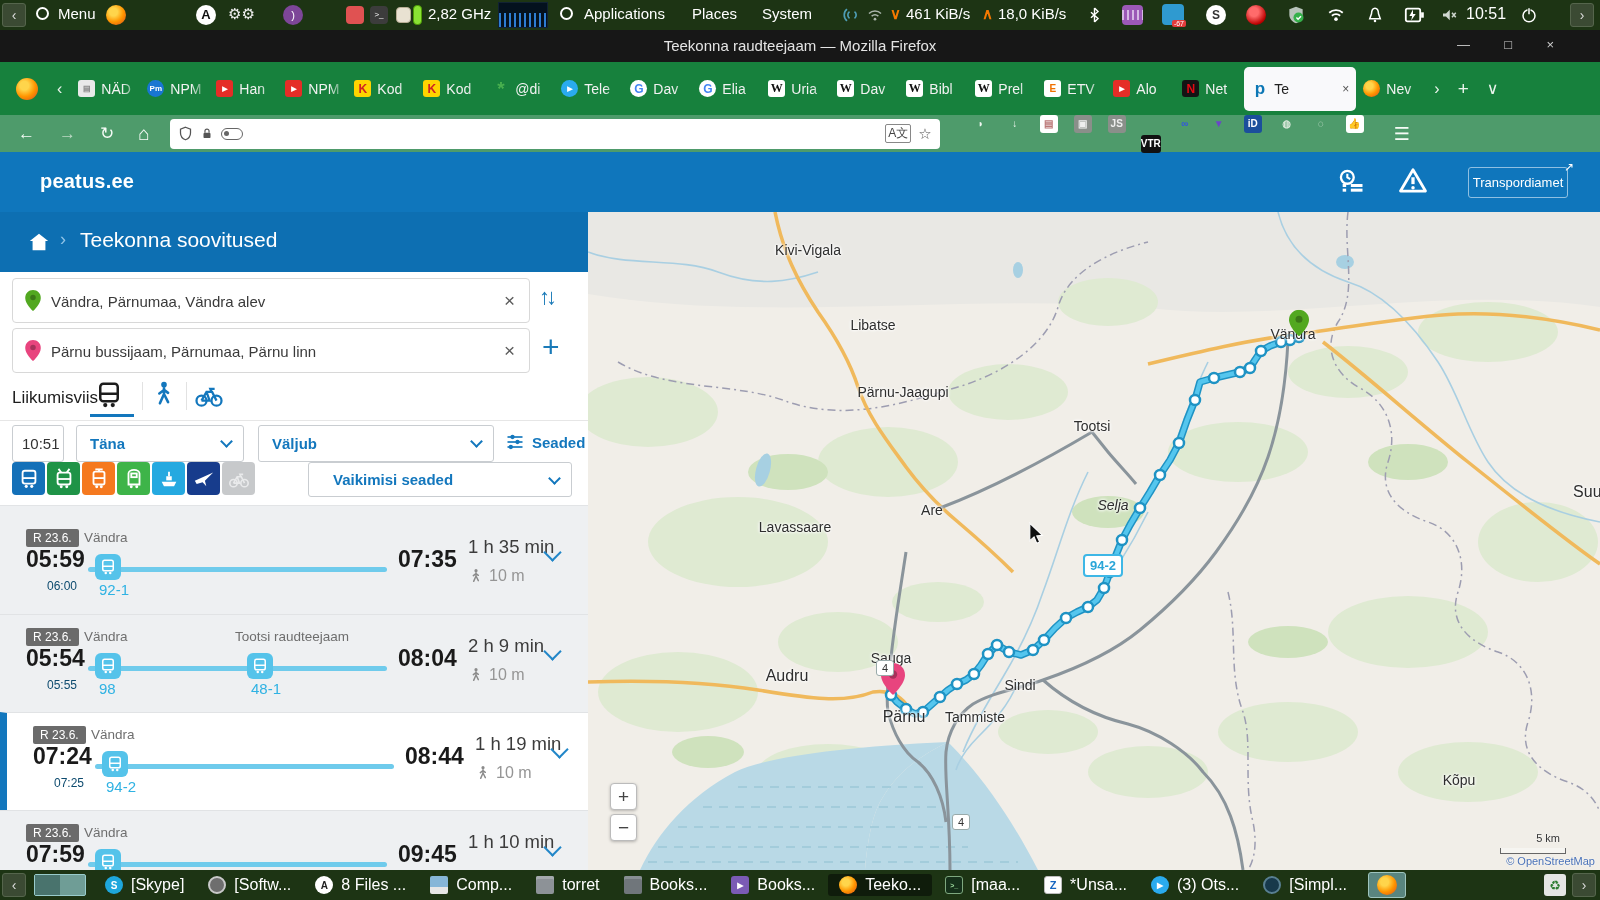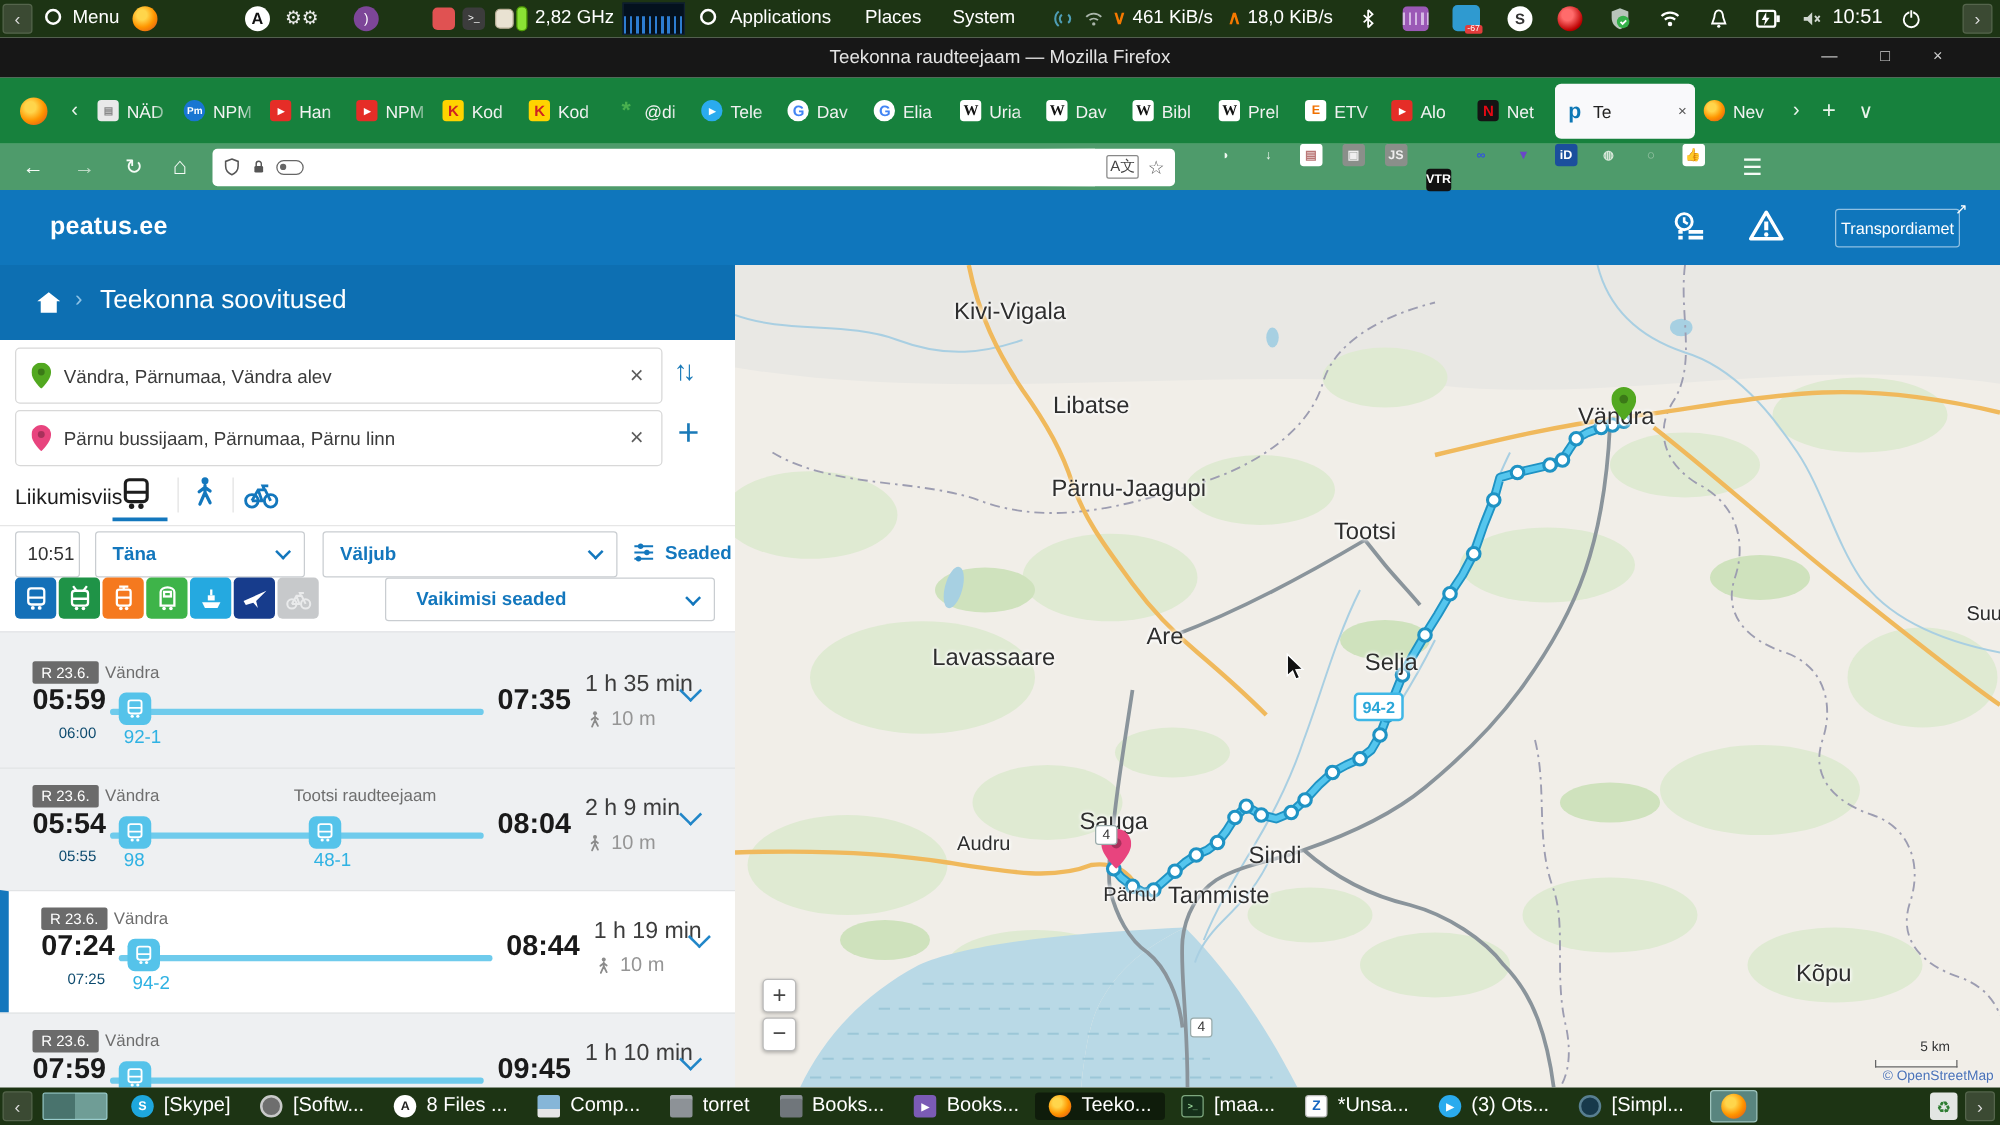--- a/index.html
+++ b/index.html
@@ -99,21 +99,21 @@
 .rline{position:absolute;left:88px;top:51px;width:299px;height:5px;background:#6fcbec;border-radius:3px}
 .rchip{position:absolute;top:38px;width:26px;height:26px;background:#55c3ea;border-radius:6px;display:flex;align-items:center;justify-content:center;color:#fff}
 .rroute{position:absolute;top:65px;font-size:15px;color:#2fb2e3}
 .rarr{position:absolute;left:398px;top:30px;font-size:23px;font-weight:bold;color:#1a1a1a}
 .rdur{position:absolute;left:468px;top:20px;font-size:18.5px;color:#3c3c3c}
 .rchev{position:absolute;left:546px;top:30px;width:13px;height:13px;border-right:2.5px solid #2186c8;border-bottom:2.5px solid #2186c8;transform:rotate(45deg)}
 .rwalk{position:absolute;left:489px;top:51px;font-size:16px;color:#959595}
 .rwalkico{position:absolute;left:468px;top:52px;color:#8b8b8b}
 
 #map{position:absolute;left:588px;top:212px;width:1012px;height:658px;background:#f1eee8;overflow:hidden;z-index:20}
-.maplabel{position:absolute;font-size:19px;color:#2e2e2e;white-space:nowrap;transform:translate(-50%,-50%);
+.maplabel{position:absolute;font-size:14px;color:#2e2e2e;white-space:nowrap;transform:translate(-50%,-50%);
 text-shadow:0 0 3px #fff,0 0 3px #fff,0 0 4px #fff}
 .maplabel.big{font-size:16px}
 #routebadge{position:absolute;left:495px;top:342px;width:40px;height:23px;background:#fff;border:2px solid #3eb7e6;border-radius:4px;color:#2aa6d8;font-weight:bold;font-size:13px;text-align:center;line-height:19px}
 .shield{position:absolute;width:18px;height:16px;background:#fff;border:1px solid #9aa;border-radius:3px;font-size:11px;color:#333;text-align:center;line-height:14px}
 .zoombtn{position:absolute;left:22px;width:27px;height:27px;background:#fff;border:1px solid #bbb;border-radius:4px;box-shadow:0 1px 3px rgba(0,0,0,.25);font-size:19px;color:#444;text-align:center;line-height:25px}
 #scaletext{position:absolute;right:40px;bottom:26px;font-size:11px;color:#333;text-shadow:0 0 2px #fff}
 #scalebar{position:absolute;right:34px;bottom:16px;width:66px;height:6px;border:1px solid #666;border-top:none;background:rgba(255,255,255,.4)}
 #attrib{position:absolute;right:5px;bottom:3px;font-size:11px;color:#4a72b8;text-shadow:0 0 2px #fff}
 
 #taskbar{position:absolute;left:0;top:870px;width:1600px;height:30px;background:#1d3414;display:flex;align-items:center;gap:2px;color:#fff;font-size:16px;z-index:40}
@@ -768,21 +768,21 @@
         </g>
     </svg>
 
     <div id="labels-layer">
         <span class="maplabel" style="left: 220px; top: 38px;">Kivi-Vigala</span>
         <span class="maplabel" style="left: 285px; top: 113px;">Libatse</span>
         <span class="maplabel" style="left: 315px; top: 180px;">Pärnu-Jaagupi</span>
         <span class="maplabel" style="left: 504px; top: 214px;">Tootsi</span>
         <span class="maplabel" style="left: 207px; top: 315px;">Lavassaare</span>
         <span class="maplabel" style="left: 344px; top: 298px;">Are</span>
-        <span class="maplabel" style="left: 525px; top: 319px;">Selja</span>
+        <span class="maplabel" style="left: 525px; top: 293px; font-style: italic;">Selja</span>
         <span class="maplabel big" style="left: 1002px; top: 280px;">Suur</span>
         <span class="maplabel big" style="left: 199px; top: 464px;">Audru</span>
         <span class="maplabel" style="left: 303px; top: 446px;">Sauga</span>
         <span class="maplabel big" style="left: 316px; top: 505px;">Pärnu</span>
         <span class="maplabel" style="left: 387px; top: 505px;">Tammiste</span>
         <span class="maplabel" style="left: 432px; top: 473px;">Sindi</span>
         <span class="maplabel" style="left: 871px; top: 568px;">Kõpu</span>
         <span class="maplabel" style="left: 705px; top: 122px;">Vändra</span>
       </div>
     <div id="routebadge">94-2</div>

